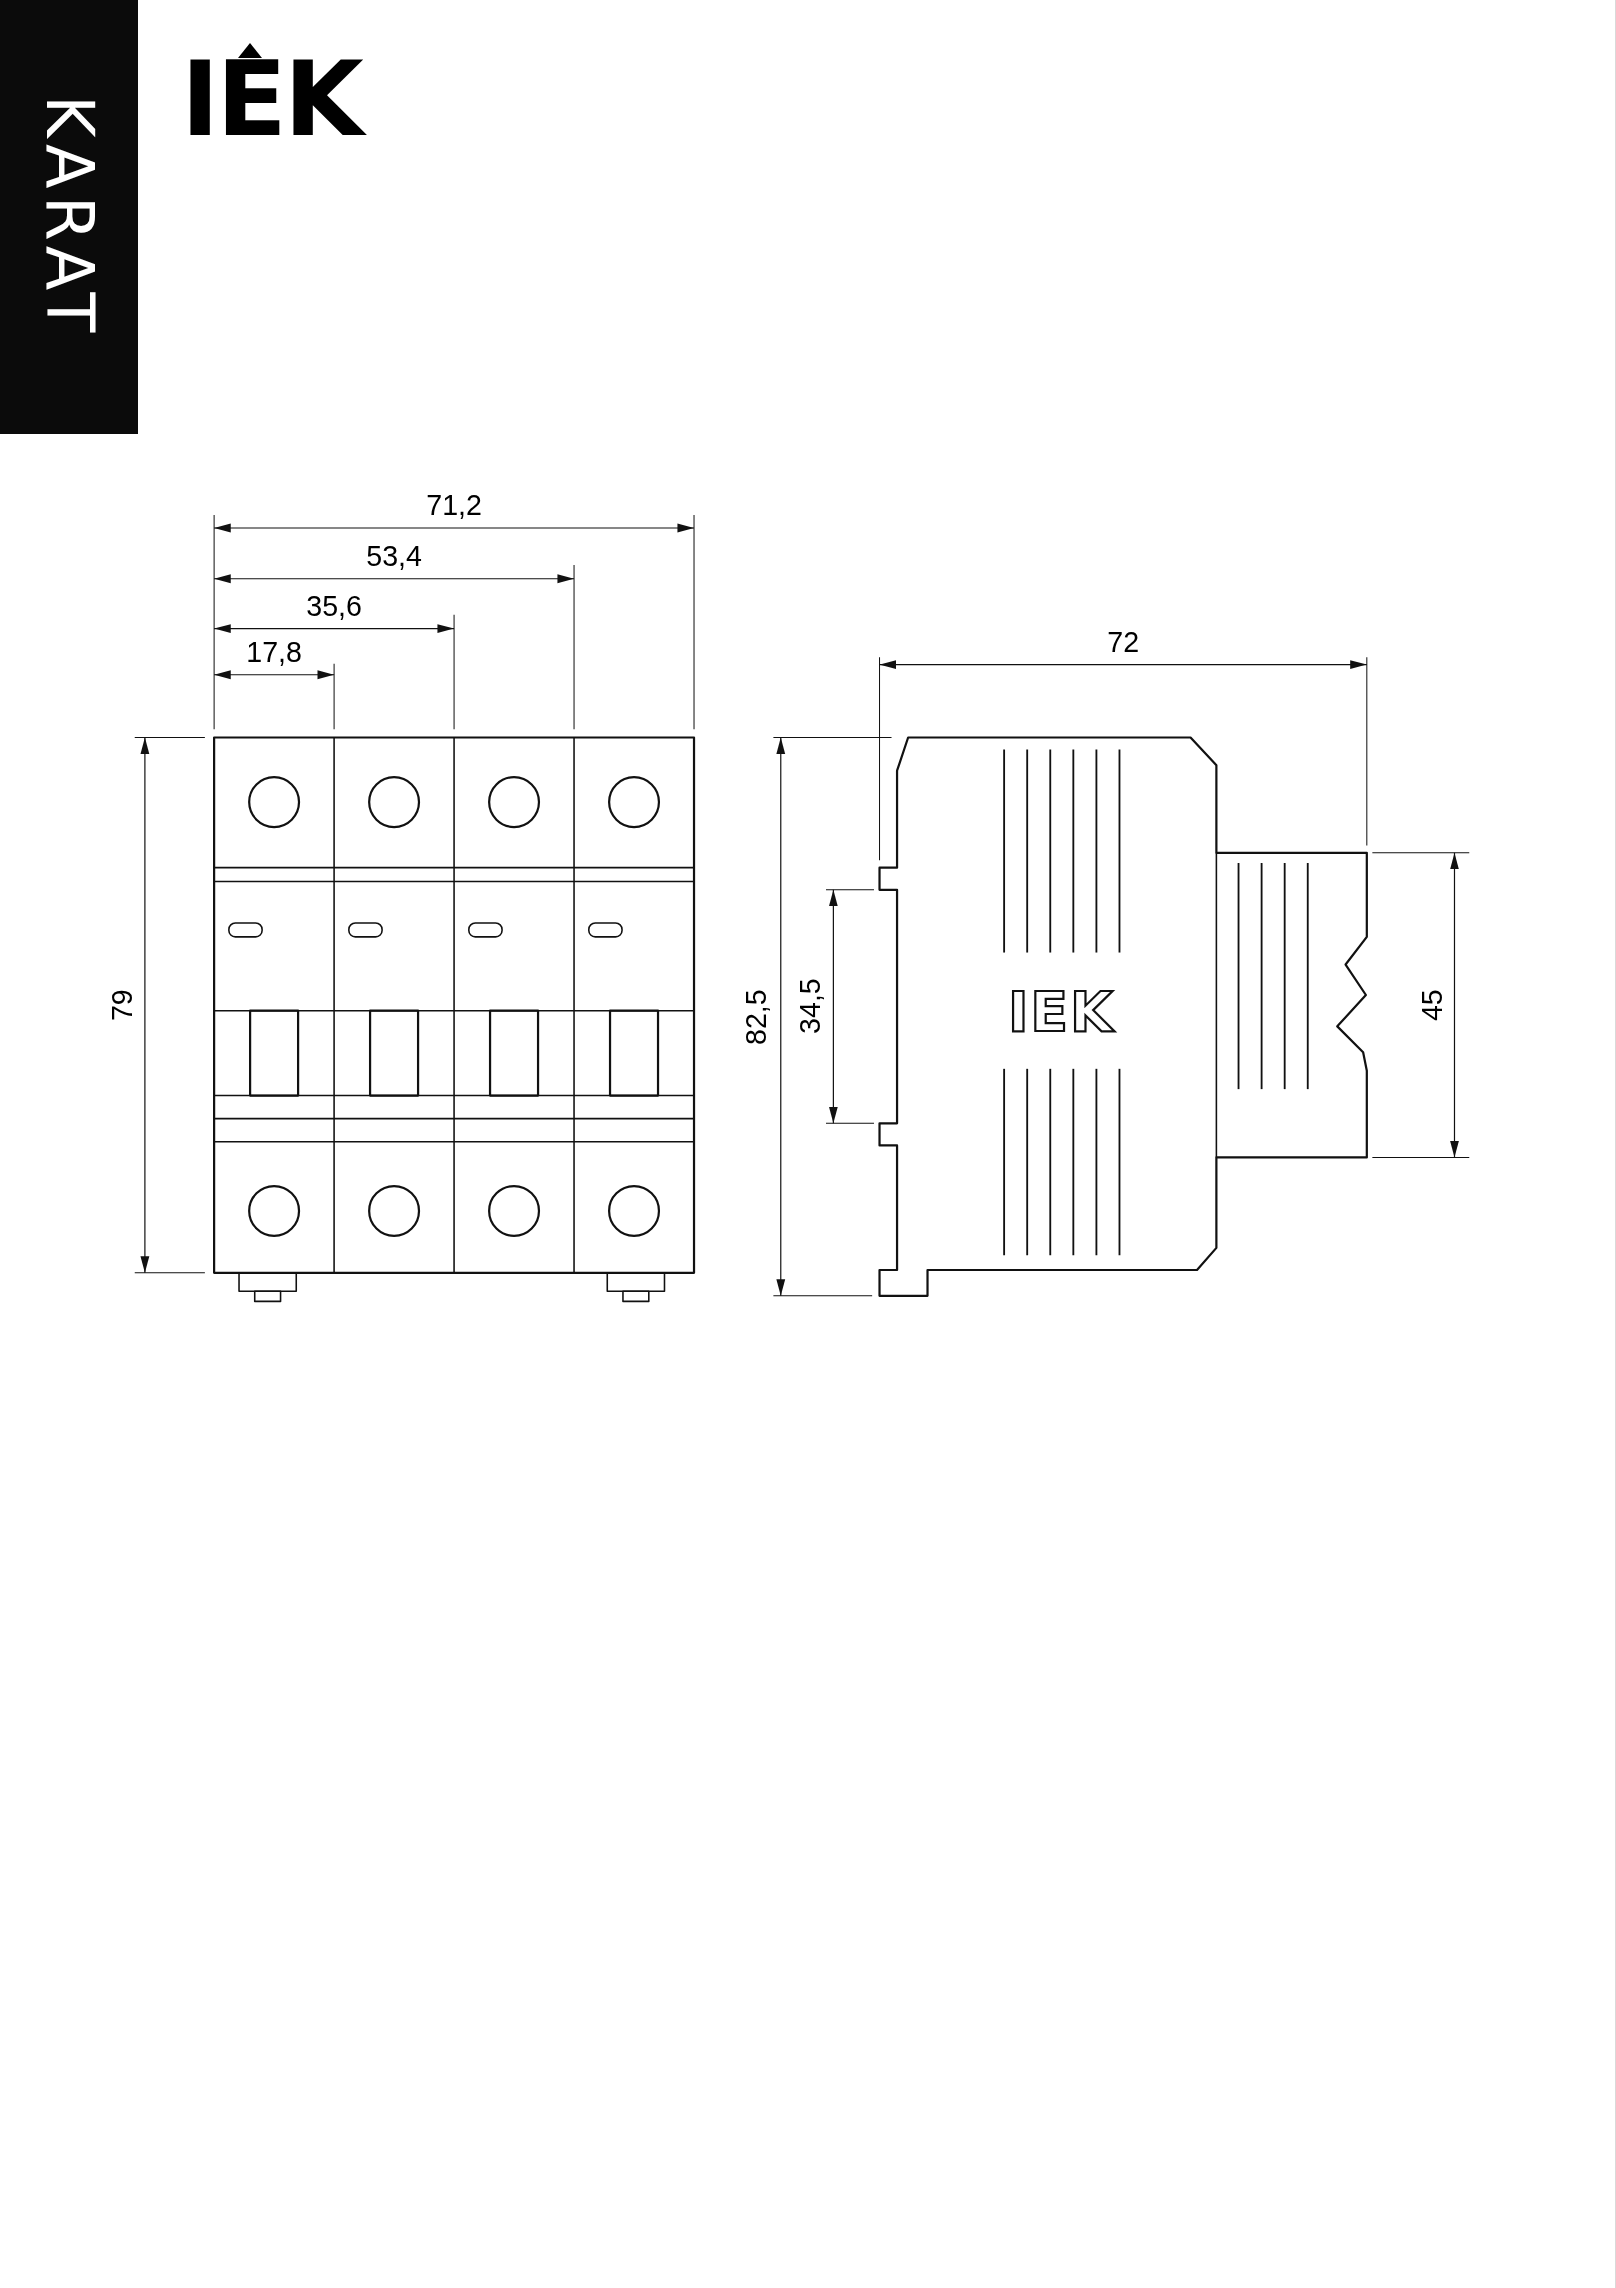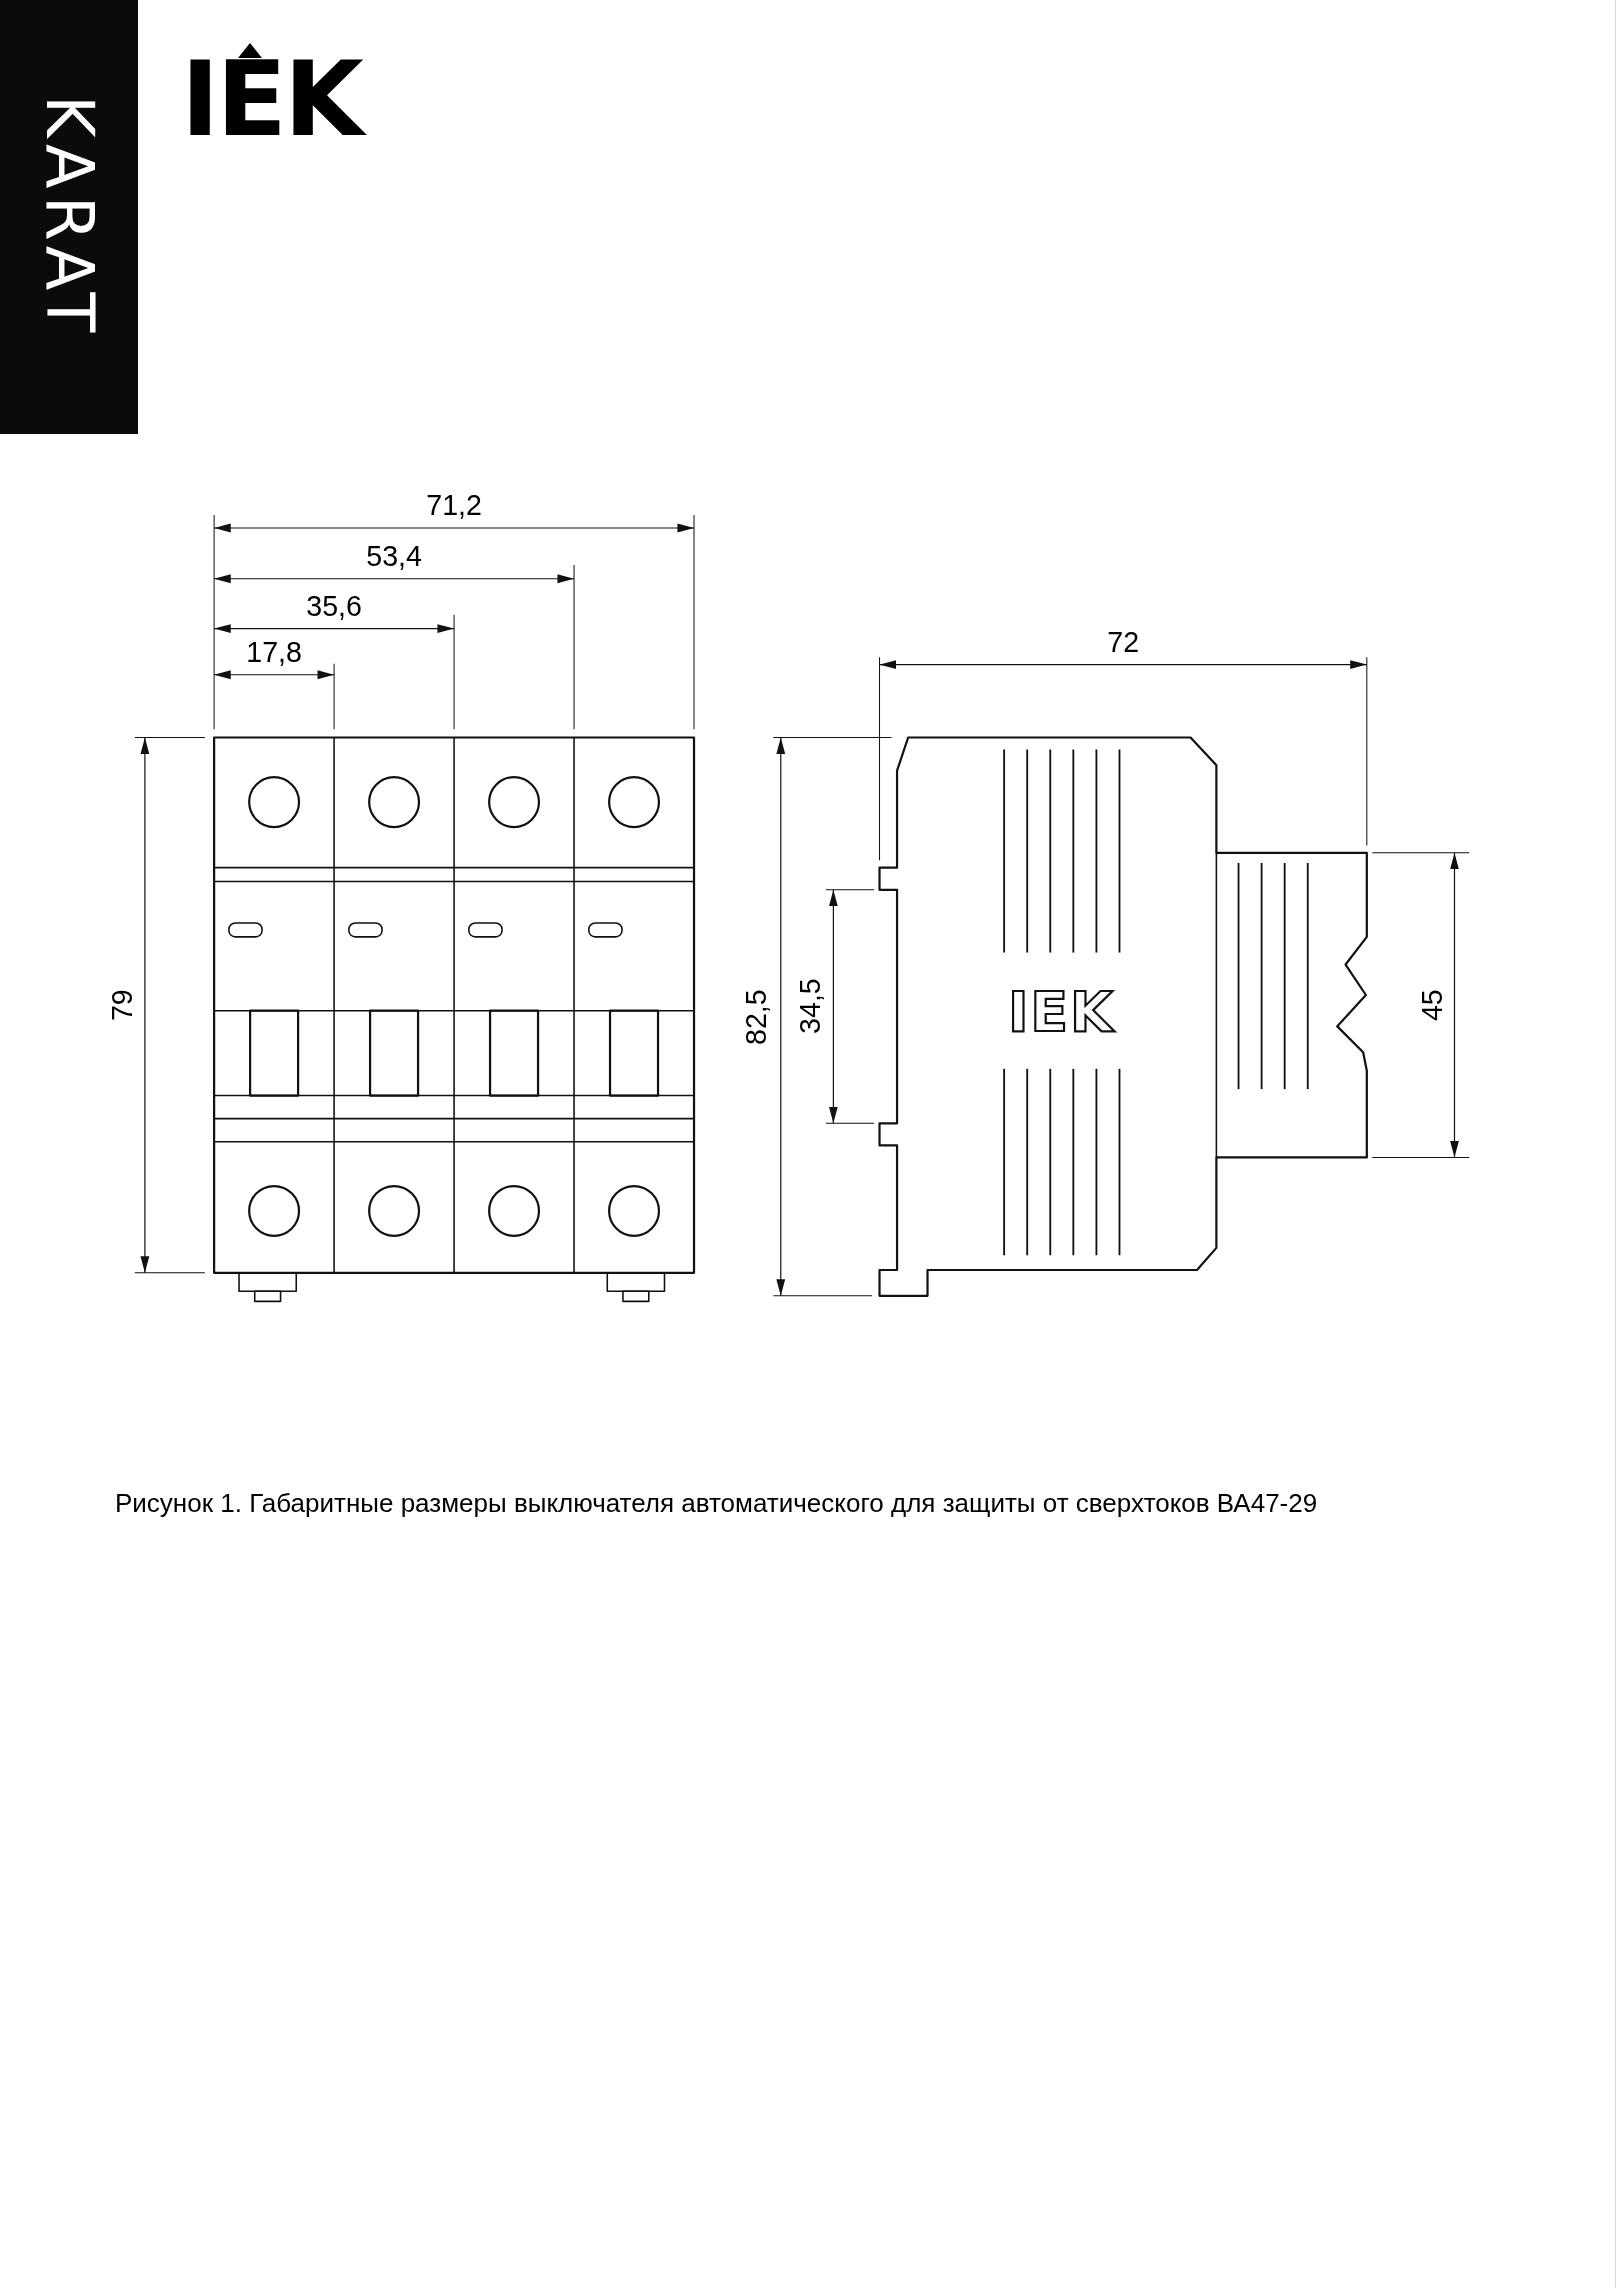--- a/index.html
+++ b/index.html
@@ -205,16 +205,15 @@
 
       <g>
         <line class="ext" x1="1487" y1="924" x2="1592" y2="924"></line>
         <line class="ext" x1="1487" y1="1254" x2="1592" y2="1254"></line>
         <line class="dim" x1="1576" y1="924" x2="1576" y2="1254" marker-start="url(#arrS)" marker-end="url(#arrE)"></line>
         <text class="dim-label" x="1562" y="1089" transform="rotate(-90 1562 1089)">45</text>
       </g>
     </g>
   </svg>
 
-  <div class="caption">Рисунок 1. Габаритные размеры выключателя автоматического для защиты от сверхтоков ВА47-29</div>
 
 </div>
 
 
 </body></html>

